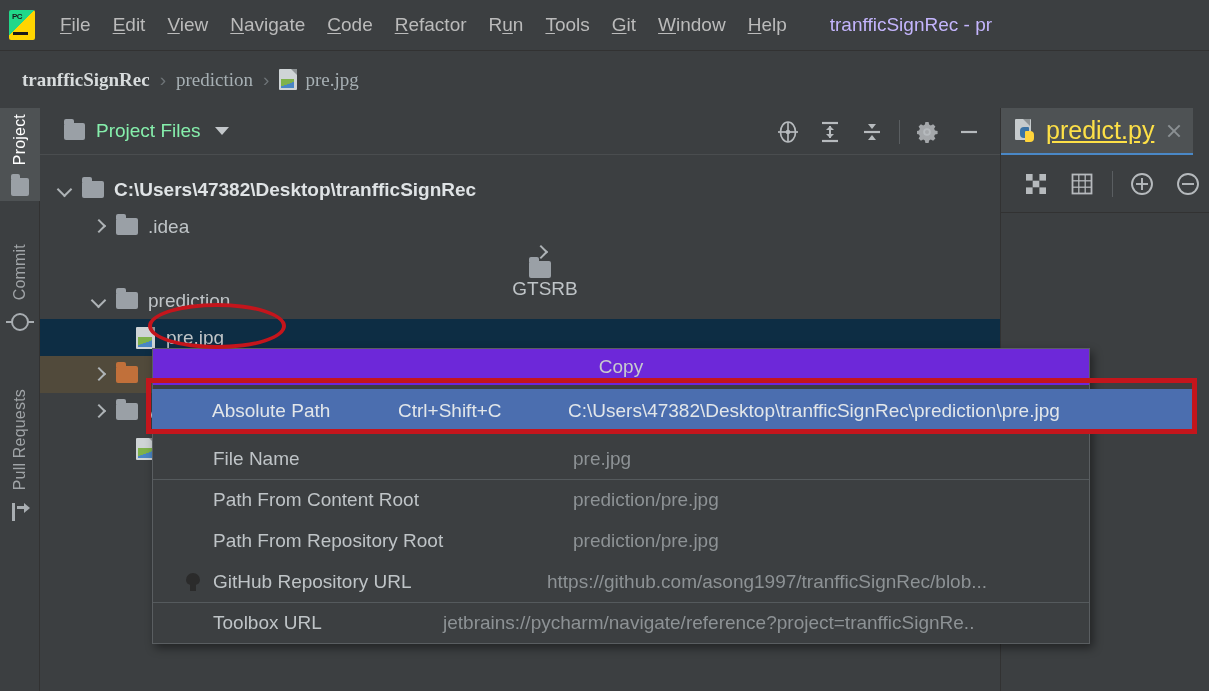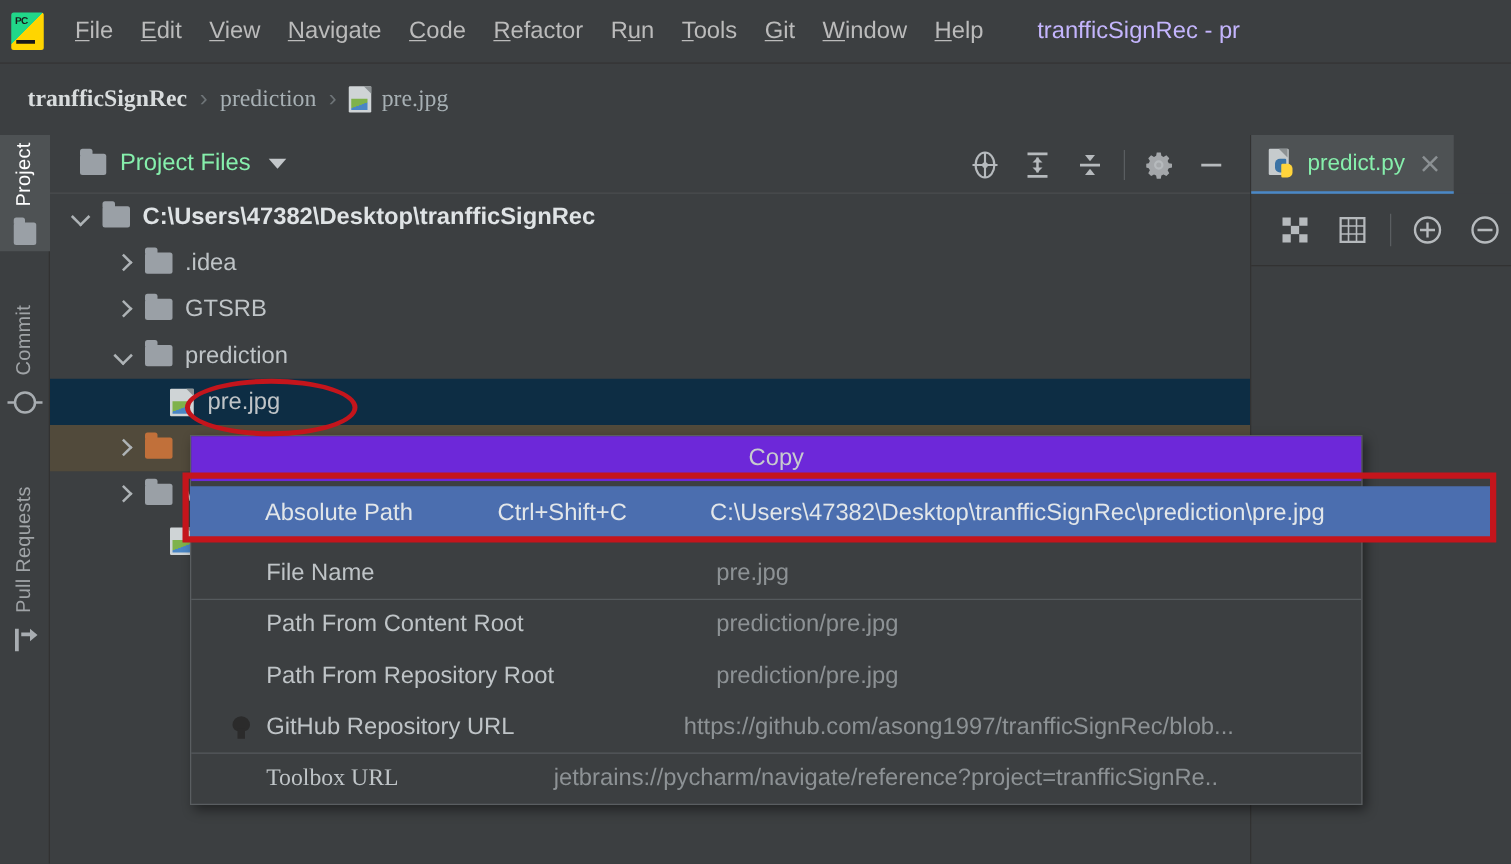--- a/index.html
+++ b/index.html
@@ -126,21 +126,21 @@
   .ph-caret {
     margin-left: 14px; width: 0; height: 0;
     border-left: 7px solid transparent; border-right: 7px solid transparent;
     border-top: 8px solid #c3c7ca;
   }
   .ph-tools { position: absolute; right: 10px; top: 0; height: 47px; display: flex; align-items: center; }
   .ph-tool { width: 42px; height: 40px; display: flex; align-items: center; justify-content: center; cursor: default; }
   .ph-divider { width: 1px; height: 24px; background: #5a5e61; margin: 0 6px; }
 
   
-  .tree { position: relative; }
+  .tree { position: relative; margin-top: 16px; }
   .trow {
     position: relative; height: 37px; display: flex; align-items: center;
     padding-left: 0; cursor: default; white-space: nowrap;
   }
   .trow.sel { background: #0d2d44; }
   .trow.sel-orange { background: #514a3b; }
   .tw-arrow {
     width: 16px; height: 16px; margin-right: 10px; position: relative; flex: none;
   }
   .tw-arrow.right::before {
@@ -198,21 +198,21 @@
     border-left: 7px solid transparent; border-top: 7px solid #8d9294;
   }
   .py-icon .snake-b {
     position: absolute; left: 5px; top: 8px; width: 9px; height: 11px;
     background: #3b73a5; border-radius: 4px 1px 1px 4px;
   }
   .py-icon .snake-y {
     position: absolute; left: 10px; top: 12px; width: 9px; height: 11px;
     background: #ffd43b; border-radius: 1px 4px 4px 1px;
   }
-  .etab-label { font-size: 18px; color: #86efac; white-space: nowrap; }
+  .etab-label { font-size: 25px; color: #fde047; white-space: nowrap; text-decoration: underline; }
   .etab-close {
     margin-left: 10px; width: 20px; height: 20px; position: relative; flex: none; cursor: default;
   }
   .etab-close::before, .etab-close::after {
     content: ""; position: absolute; left: 2px; top: 9px; width: 16px; height: 2px; background: #8b9093;
   }
   .etab-close::before { transform: rotate(45deg); }
   .etab-close::after  { transform: rotate(-45deg); }
 
   .imgtoolbar {
@@ -391,21 +391,21 @@
       <div class="trow" style="padding-left:16px;">
         <span class="tw-arrow down"></span>
         <span class="tfolder"></span>
         <span class="tlabel bold">C:\Users\47382\Desktop\tranfficSignRec</span>
       </div>
       <div class="trow" style="padding-left:50px;">
         <span class="tw-arrow right"></span>
         <span class="tfolder"></span>
         <span class="tlabel">.idea</span>
       </div>
-      <div class="trow" style="padding-left:50px;">
+      <div class="trow" style="padding-left:50px;flex-direction:column;">
         <span class="tw-arrow right"></span>
         <span class="tfolder"></span>
         <span class="tlabel">GTSRB</span>
       </div>
       <div class="trow" style="padding-left:50px;">
         <span class="tw-arrow down"></span>
         <span class="tfolder"></span>
         <span class="tlabel">prediction</span>
       </div>
       <div class="trow sel" style="padding-left:96px;">
@@ -504,21 +504,21 @@
     </div>
 
     <div class="mrow">
       <span class="m-icon"><i class="gh-icon"></i></span>
       <span class="m-label" style="width:334px;">GitHub Repository URL</span>
       <span class="m-value">https://github.com/asong1997/tranfficSignRec/blob...</span>
     </div>
 
     <div class="mrow sep-above">
       <span class="m-icon"><i class="tbx-icon"><i class="dot"></i></i></span>
-      <span class="m-label" style="width:230px;font-family:Liberation Serif, serif;">Toolbox URL</span>
+      <span class="m-label" style="width:230px;">Toolbox URL</span>
       <span class="m-value">jetbrains://pycharm/navigate/reference?project=tranfficSignRe..</span>
     </div>
   </div>
 
   <div class="mrow-hl-wrap">
     <div class="mrow-hl">
       <span class="m-icon"></span>
       <span style="width:186px;">Absolute Path</span>
       <span style="width:170px;">Ctrl+Shift+C</span>
       <span>C:\Users\47382\Desktop\tranfficSignRec\prediction\pre.jpg</span>

